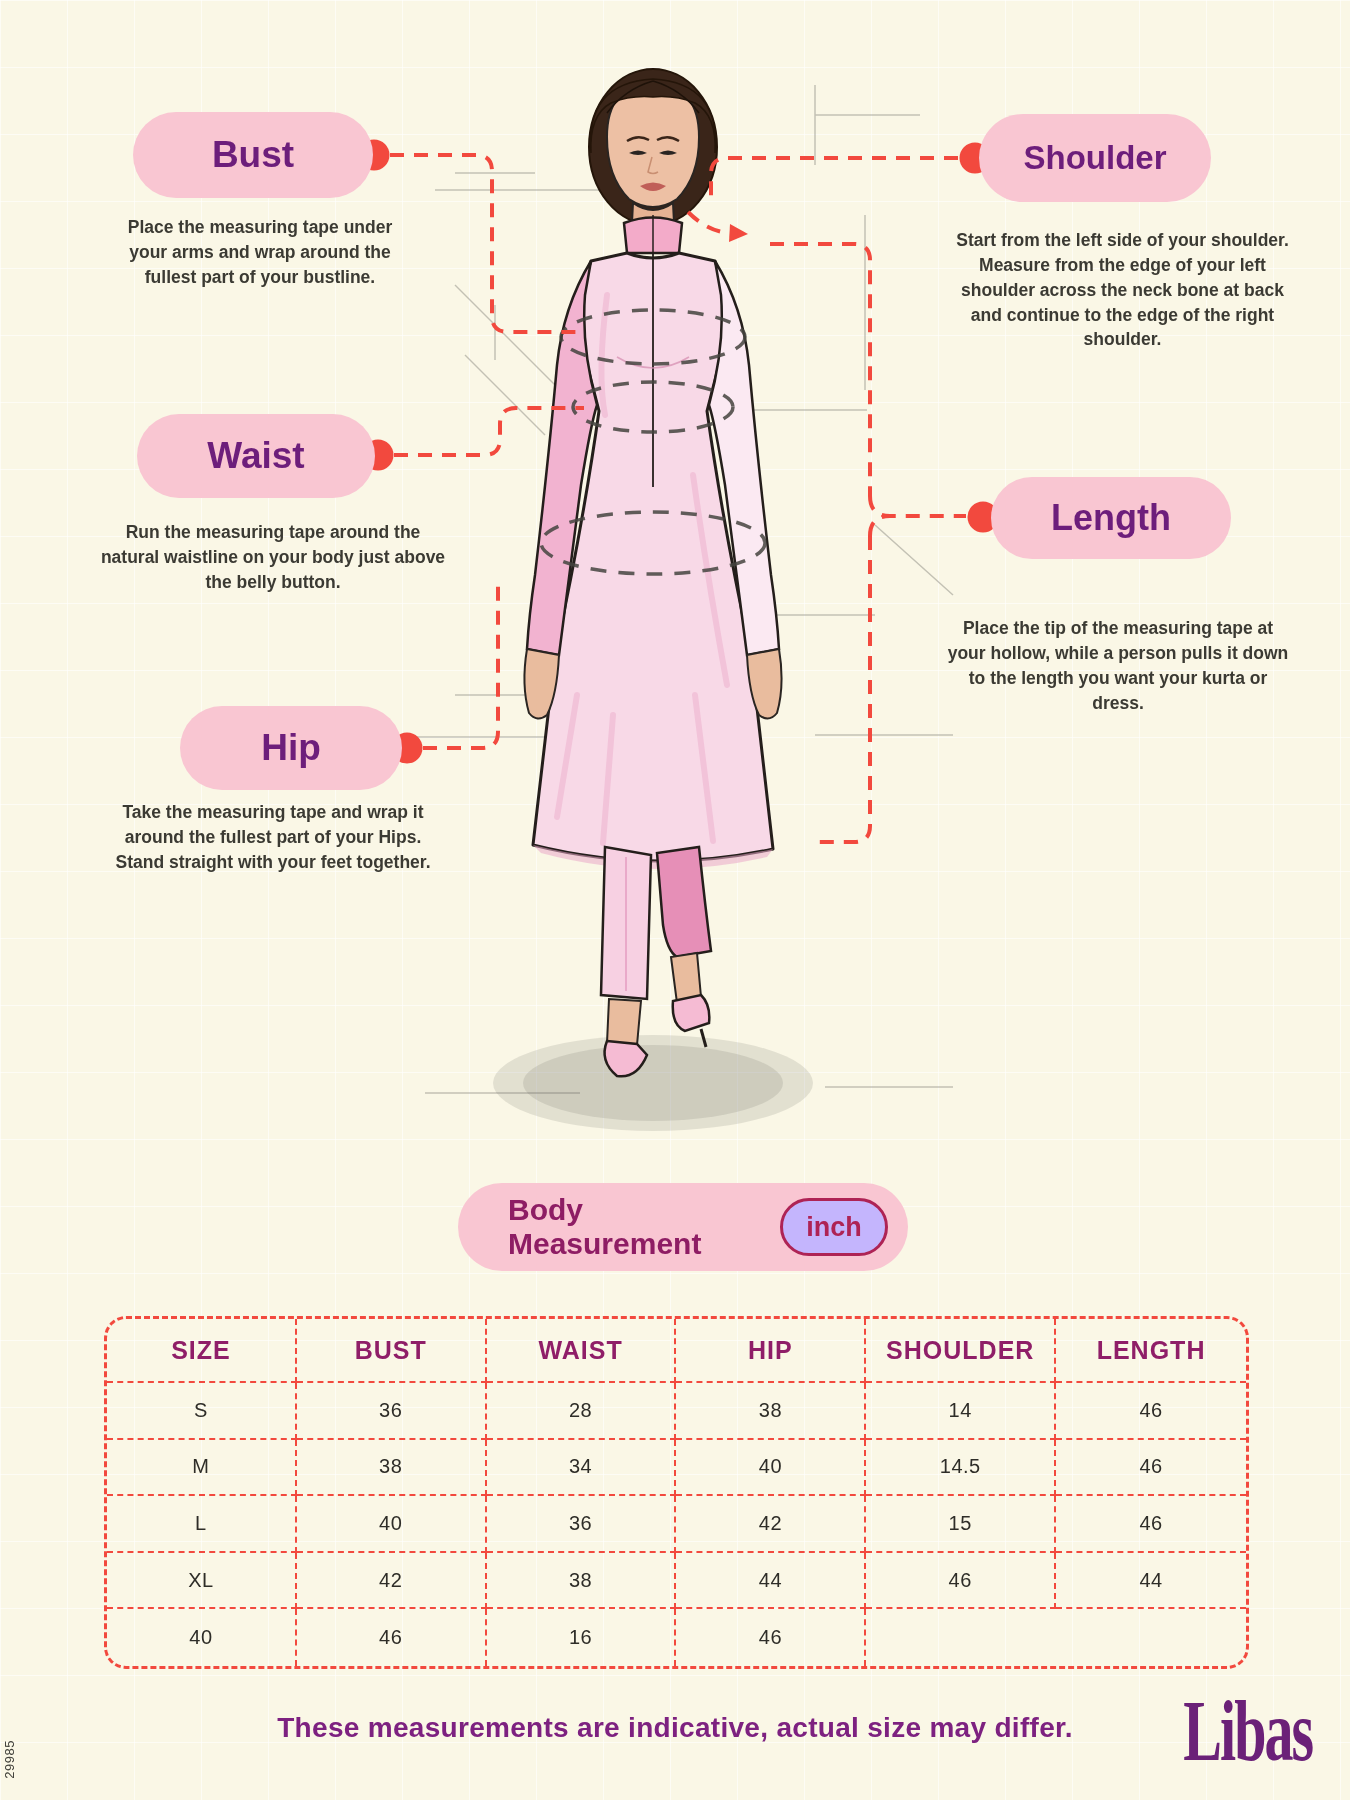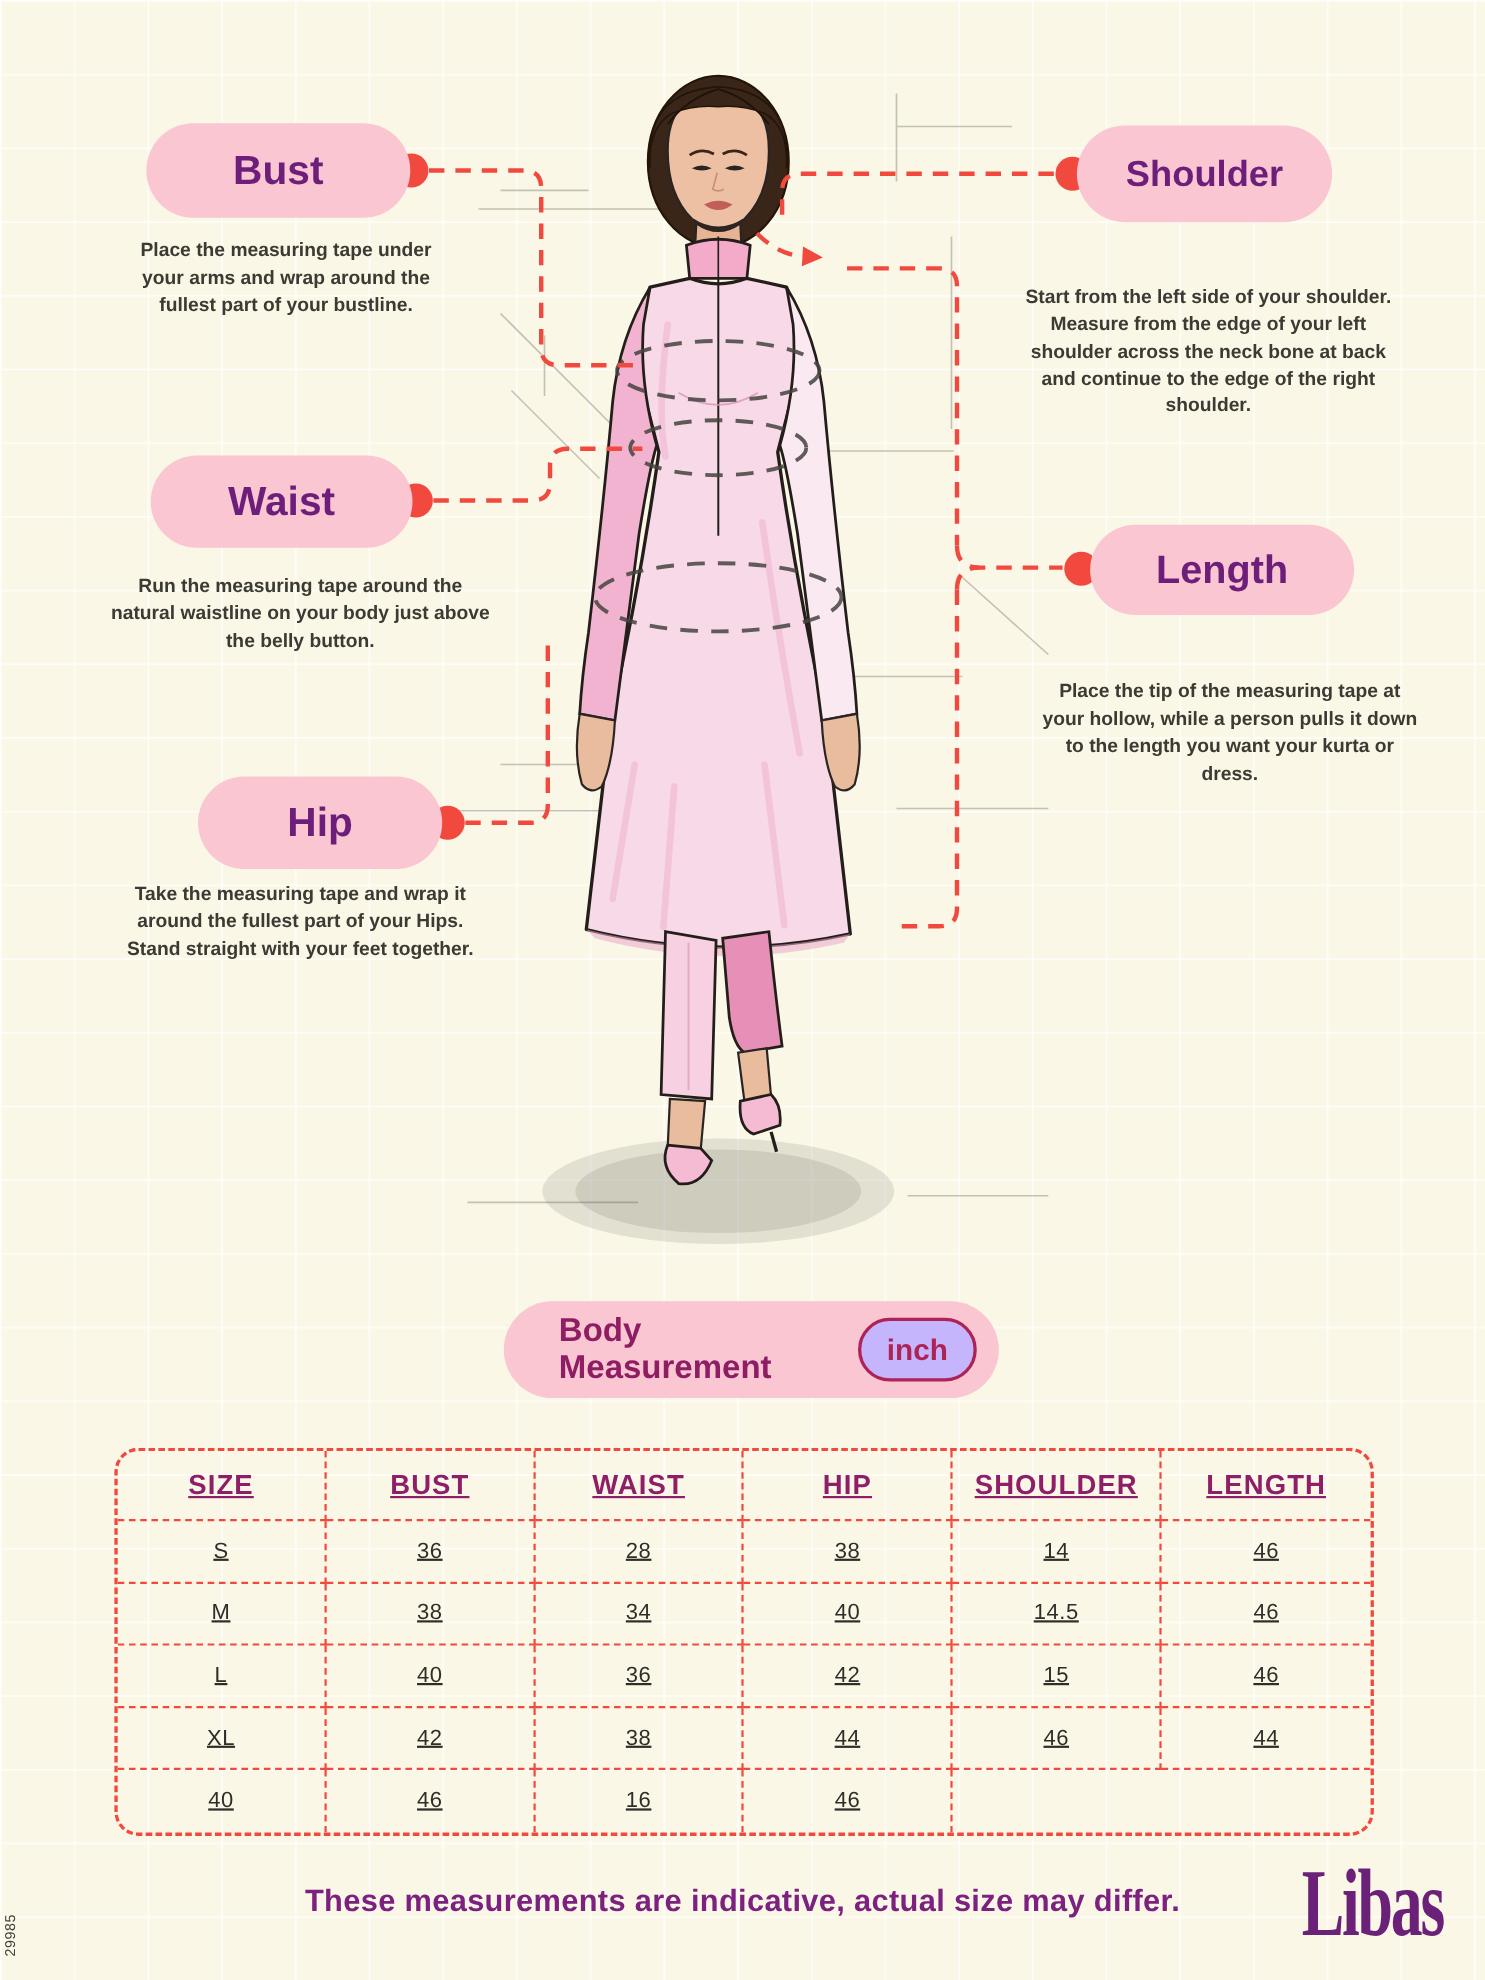--- a/index.html
+++ b/index.html
@@ -20,21 +20,21 @@
   .pill-bust   {left:133px;top:112px;width:240px;height:86px;font-size:37px;}
   .pill-waist  {left:137px;top:414px;width:238px;height:84px;font-size:37px;}
   .pill-hip    {left:180px;top:706px;width:222px;height:84px;font-size:37px;}
   .pill-shoulder{left:979px;top:114px;width:232px;height:88px;font-size:33px;}
   .pill-length {left:991px;top:477px;width:240px;height:82px;font-size:36px;}
   .desc{
     position:absolute;text-align:center;color:#3B3A33;
     font-size:17.5px;line-height:1.42;font-weight:bold;
   }
   .desc-bust    {left:110px;top:215px;width:300px;}
-  .desc-shoulder{left:926px;top:228px;width:345px;margin-top:29px;}
+  .desc-shoulder{left:950px;top:228px;width:345px;}
   .desc-waist   {left:98px; top:520px;width:350px;}
   .desc-length  {left:942px;top:616px;width:352px;}
   .desc-hip     {left:108px;top:800px;width:330px;}
   .overlay{position:absolute;left:0;top:0;pointer-events:none;}
   .figure{position:absolute;left:395px;top:55px;}
   .bm-pill{
     position:absolute;left:458px;top:1183px;width:450px;height:88px;
     background:#F9C6D2;border-radius:44px;display:flex;align-items:center;
     justify-content:space-between;padding:0 20px 0 50px;box-sizing:border-box;
   }
@@ -46,21 +46,21 @@
     cursor:pointer;
   }
   .size-table{
     position:absolute;left:104px;top:1316px;width:1145px;height:353px;
     border:3px dashed #F2493E;border-radius:22px;box-sizing:border-box;overflow:hidden;
     display:grid;grid-template-columns:repeat(6,1fr);grid-template-rows:64px repeat(5,1fr);
   }
   .tcell{
     display:flex;align-items:center;justify-content:center;
     border-right:2px dashed #F2493E;border-bottom:2px dashed #F2493E;
-    font-size:20px;color:#2E2D28;letter-spacing:.5px;text-decoration:underline;
+    font-size:20px;color:#2E2D28;letter-spacing:.5px;
   }
   .tcell.th{color:#8F1E68;font-weight:bold;font-size:25px;letter-spacing:1px;}
   .tcell:nth-child(6n){border-right:none;}
   .tcell:nth-child(n+31){border-bottom:none;}
   .footer-note{
     position:absolute;left:0;top:1712px;width:1350px;text-align:center;
     color:#7D2180;font-weight:bold;font-size:28px;letter-spacing:.3px;
   }
   .brand-logo{
     position:absolute;right:38px;top:1680px;color:#6B2178;

